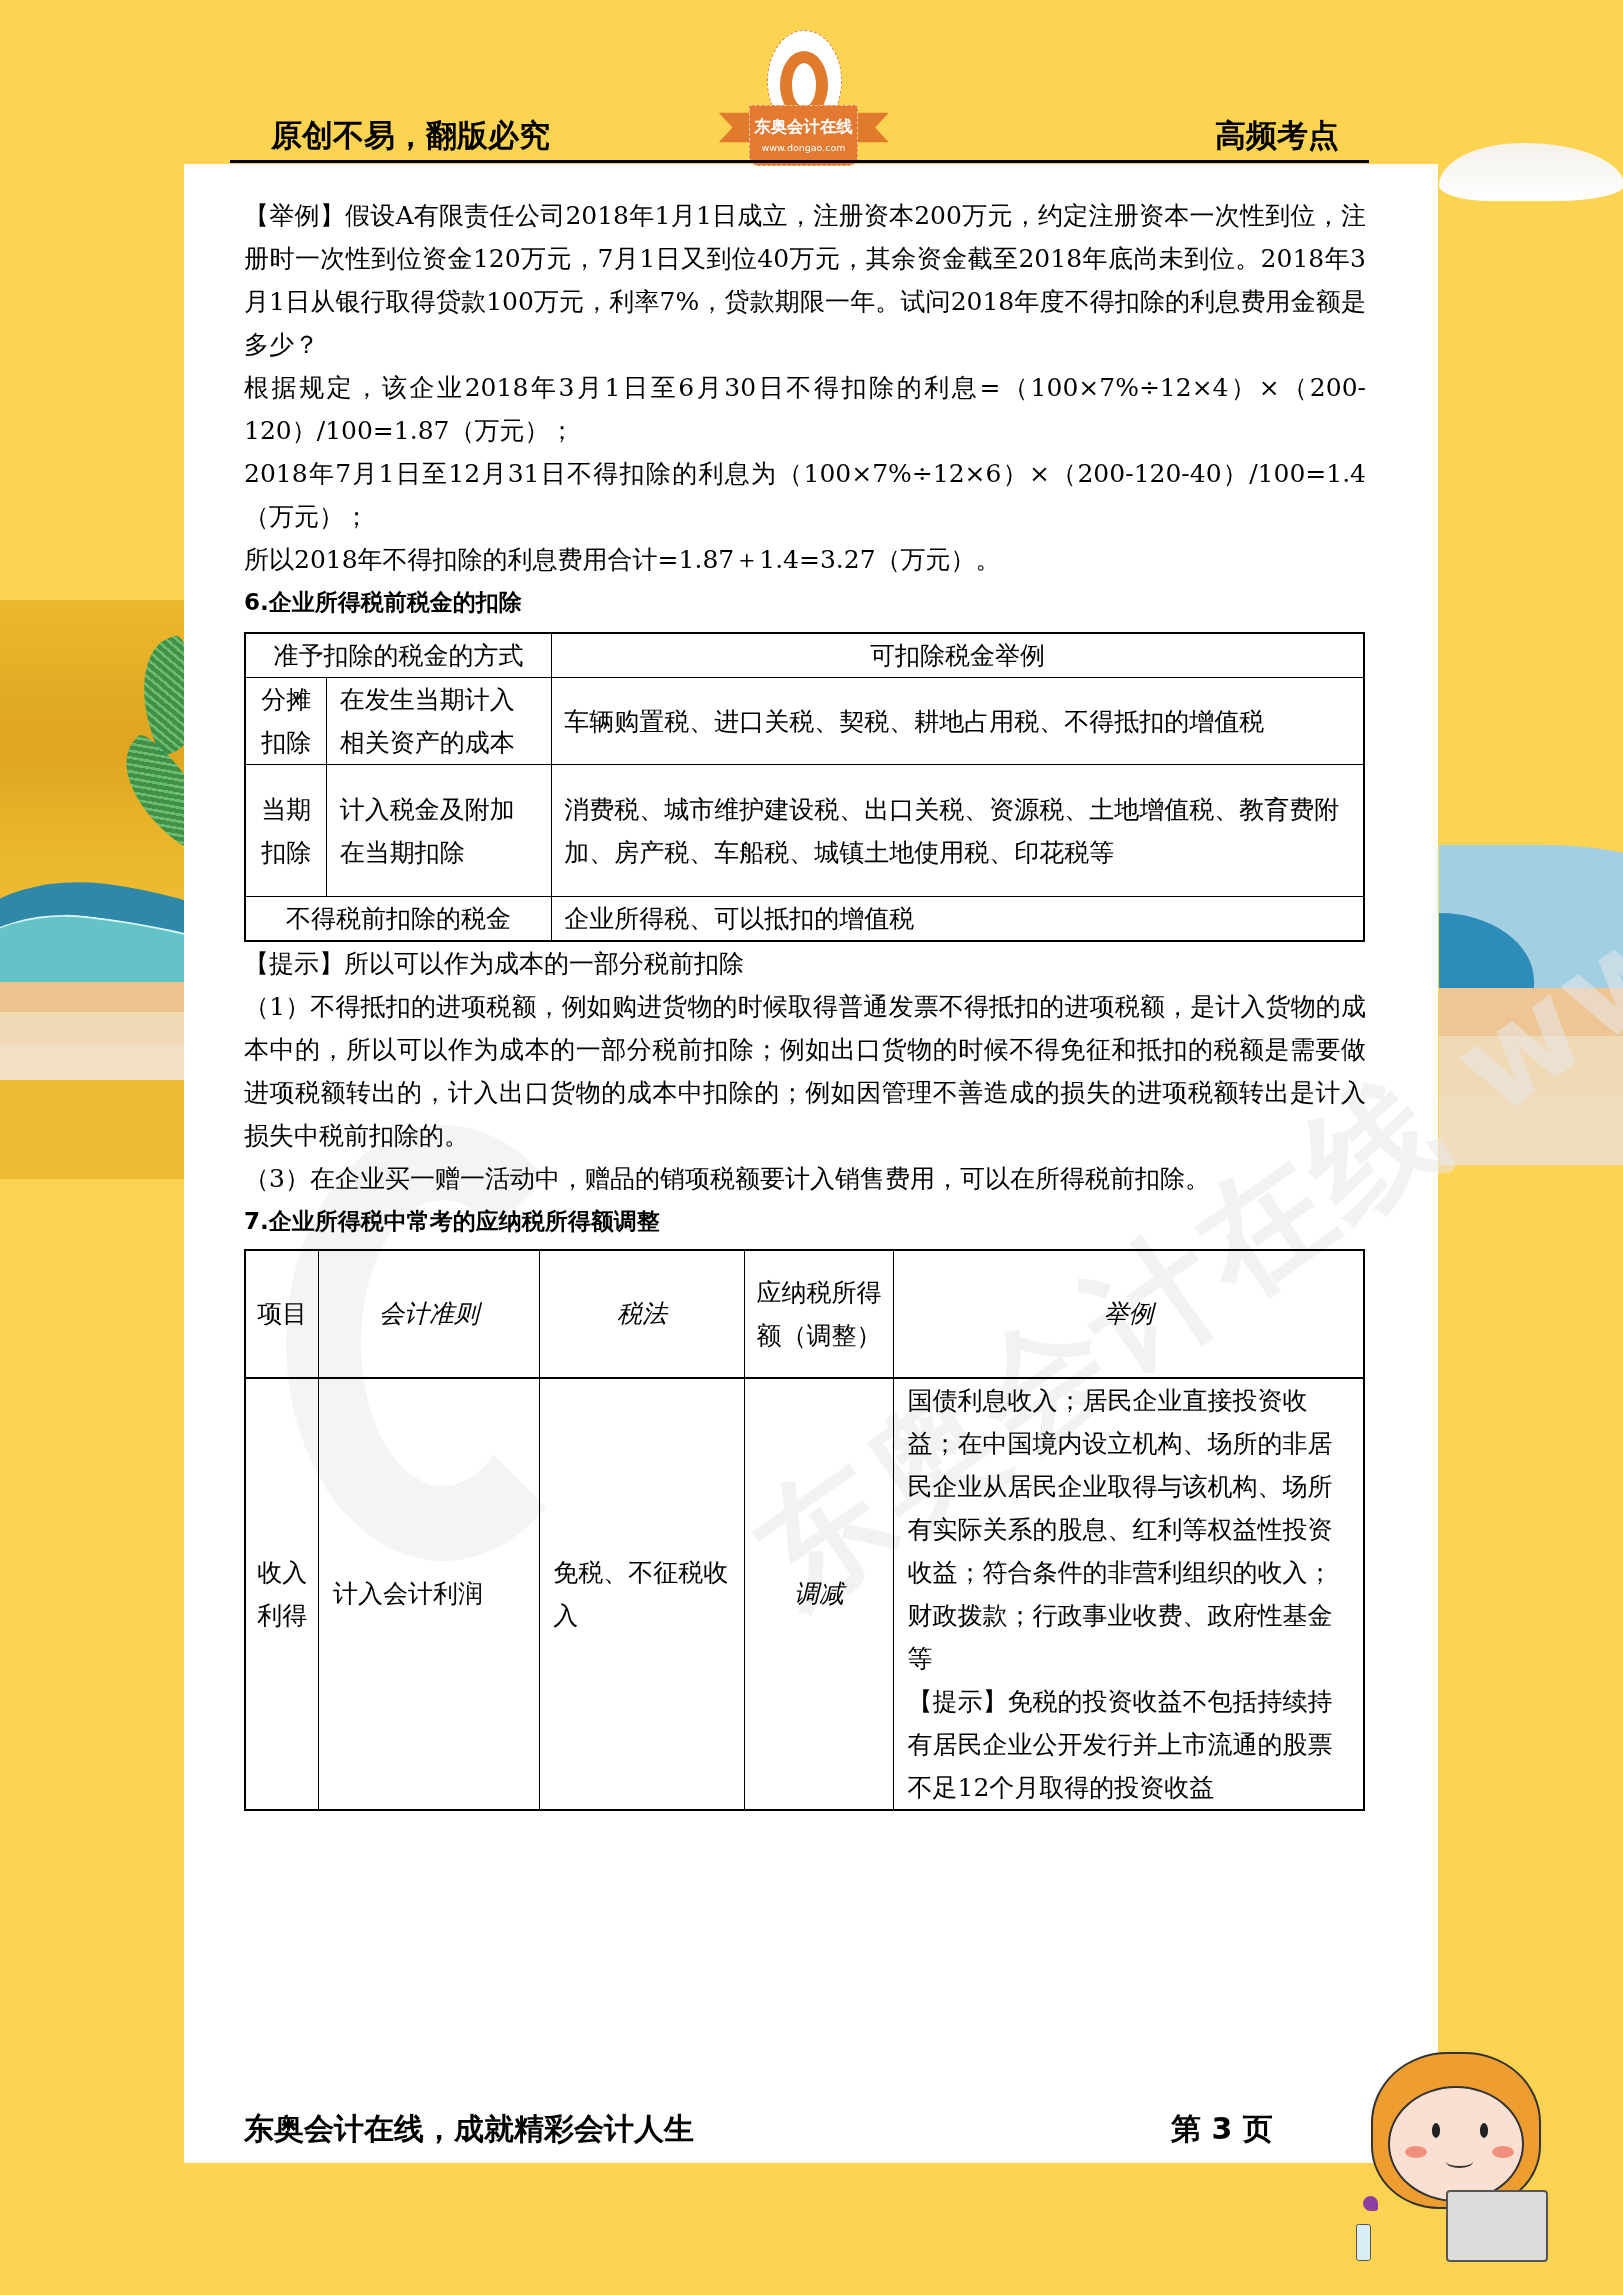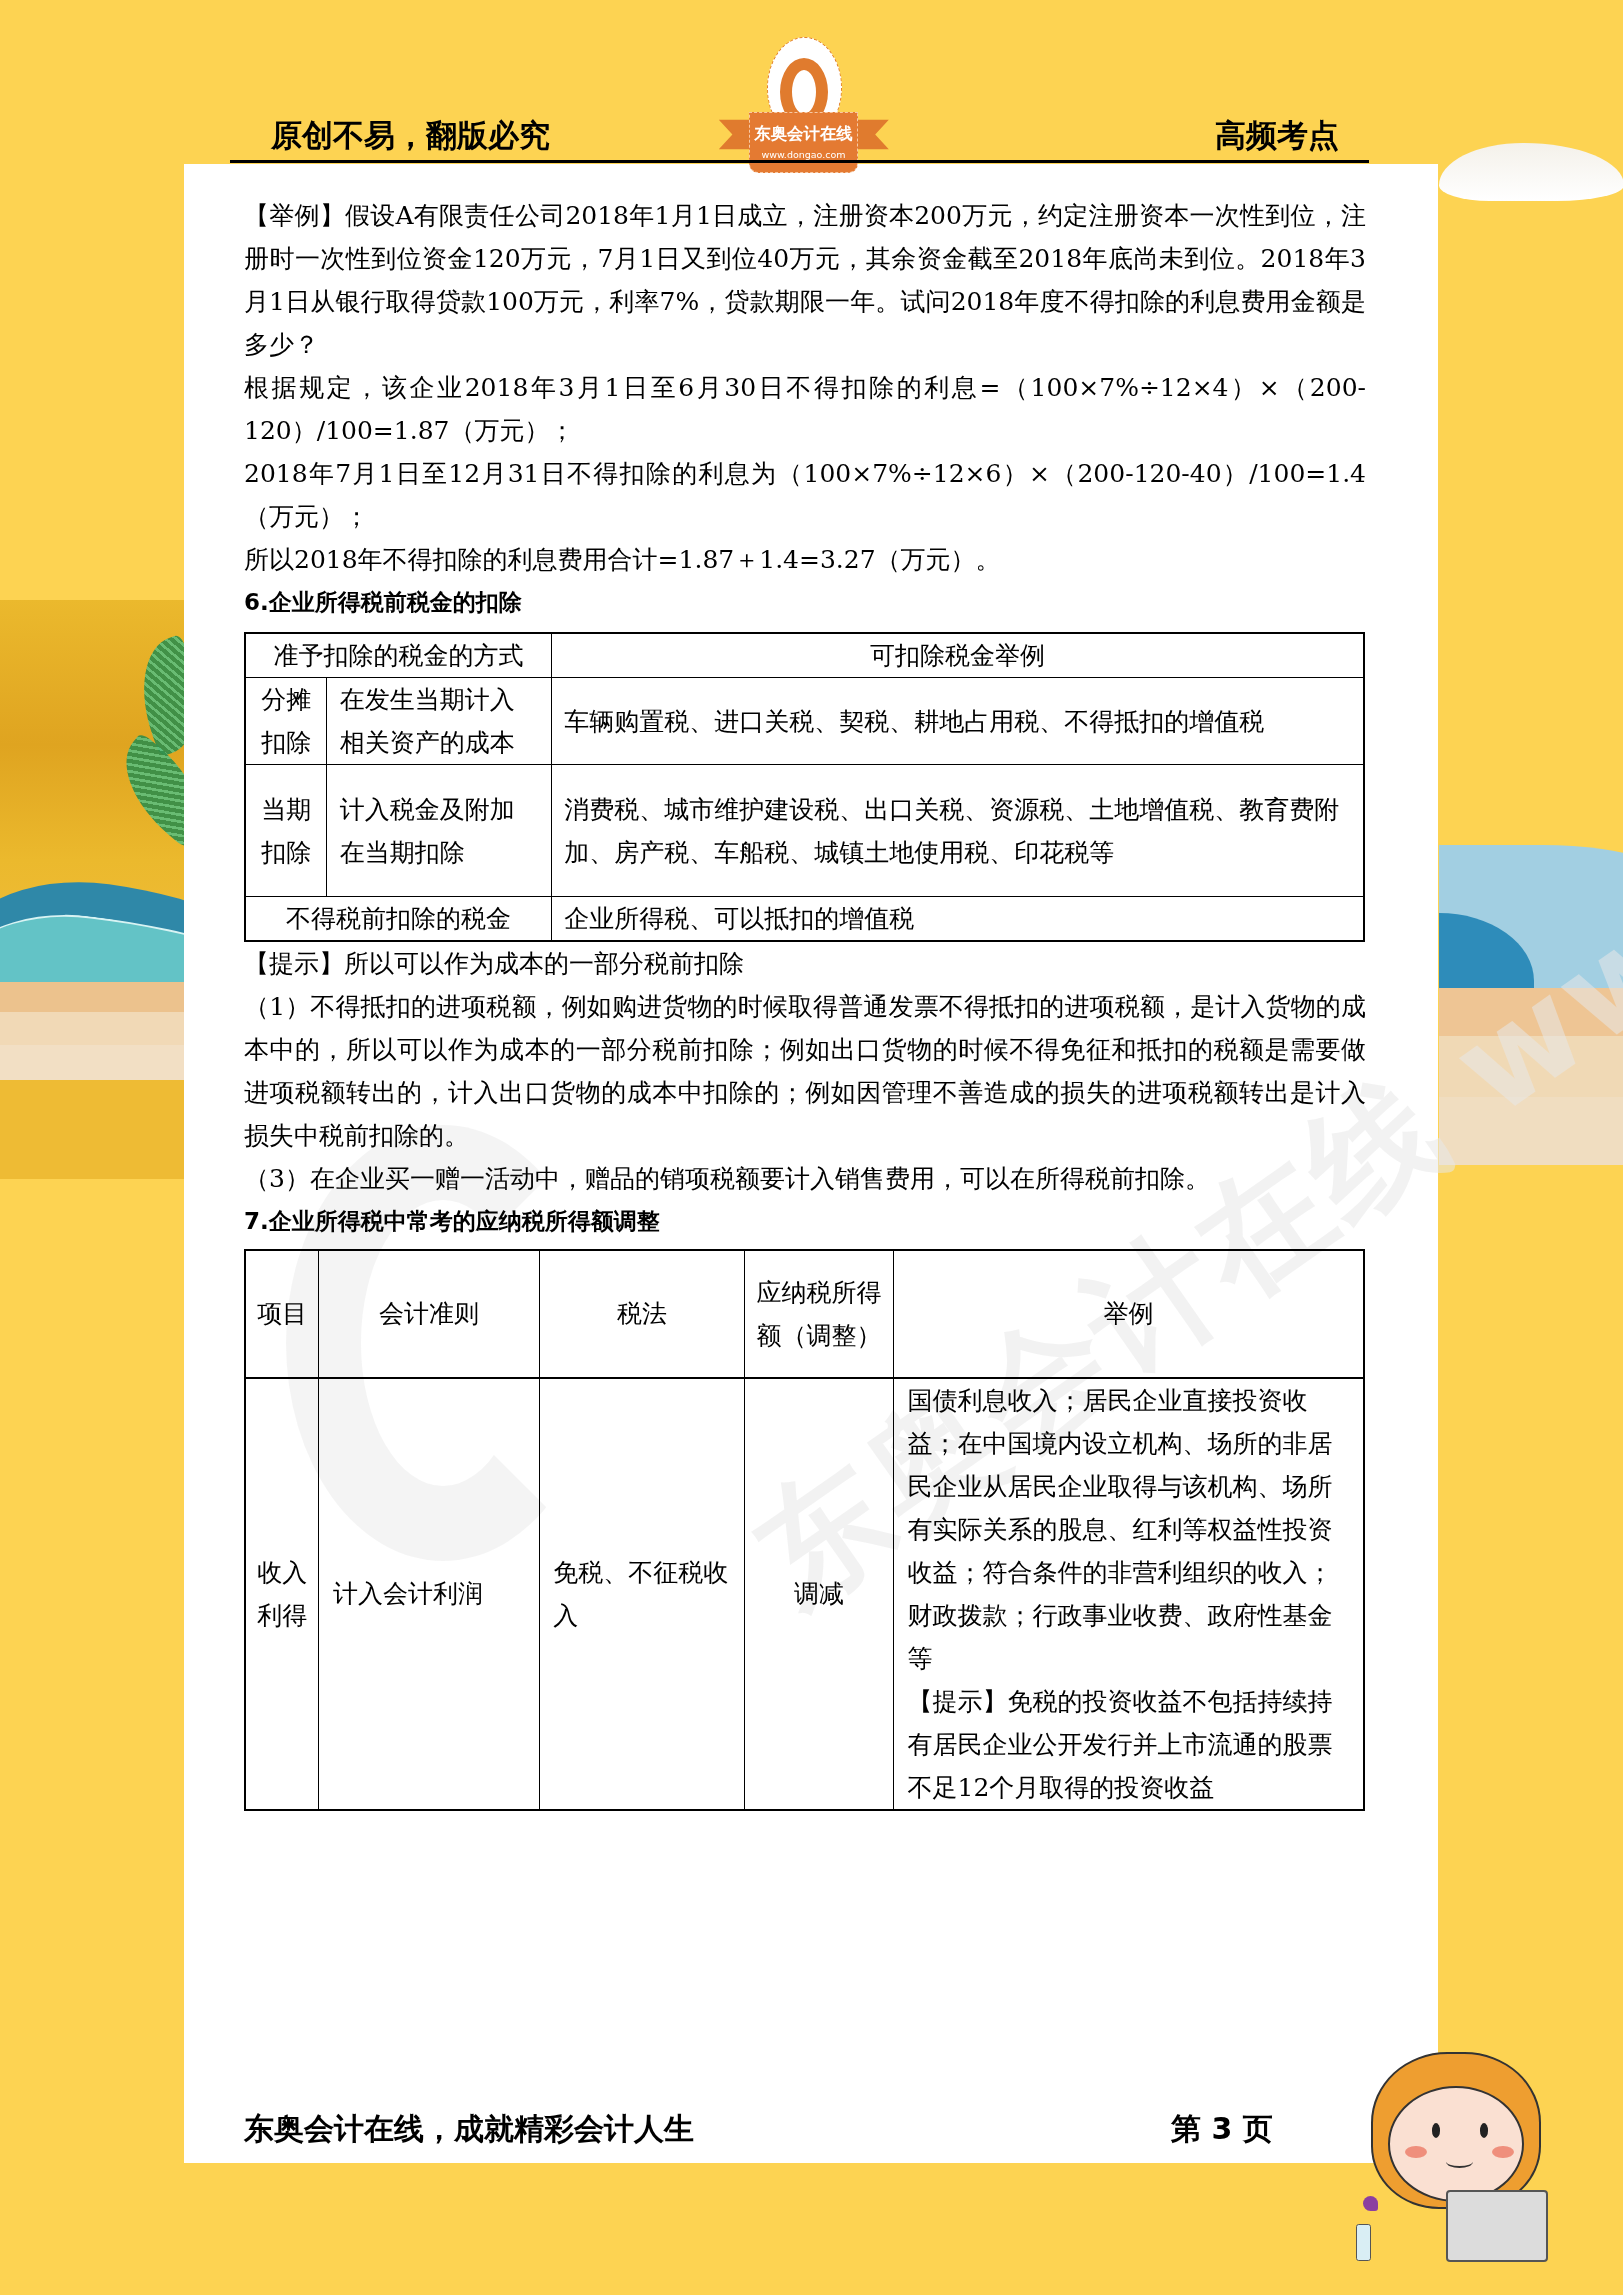--- a/index.html
+++ b/index.html
@@ -80,21 +80,21 @@
     position: absolute; top: 115px; font-size: 31px; font-weight: bold;
     font-family: "DejaVu Sans", sans-serif;
     margin-left: 27px;
   }
   .header-left { left: 244px; }
   .header-right { left: 1188px; }
   .header-rule {
     position: absolute; left: 230px; top: 160px; width: 1139px; height: 3.4px; background: #000;
   }
   .logo {
-    position: absolute; left: 712px; top: 34px; width: 184px; height: 130px;
+    position: absolute; left: 712px; top: 27px; width: 184px; height: 130px;
   }
   .logo-circle {
     position: absolute; left: 55px; top: 3.4px; width: 75px; height: 102px;
     background: #fff; border-radius: 50%; border: 1.4px dashed #E07B2E;
   }
   .logo-d {
     position: absolute; left: 68px; top: 24px; width: 48px; height: 68px;
     border: 12.3px solid #E07B2E; border-radius: 50%;
   }
   .logo-ribbon {
@@ -124,21 +124,21 @@
     border-collapse: collapse; width: 1121px; font-size: 25px;
   }
   table.t1 td, table.t2 td {
     border: 1.4px solid #000; vertical-align: middle;
   }
   table.t1 { border: 2.7px solid #000; margin-top: 8px; }
   table.t1 td { line-height: 43px; padding: 0 12.3px; }
   table.t1 .center { text-align: center; }
   table.t2 { border: 2.7px solid #000; margin-top: 5.5px; }
   table.t2 td { line-height: 43px; padding: 0 13.6px; }
-  table.t2 .center { text-align: center; }
+  table.t2 .center { text-align: center; font-style: italic; }
   table.t2 tr.head td { height: 128px; }
   table.t2 tr.head { border-bottom: 2.7px solid #000; }
   table.t2 .narrow { padding: 0 6.8px; text-align: center; }
 
   
   .footer-left, .footer-right {
     position: absolute; top: 2109px; font-size: 30px; font-weight: bold;
     font-family: "DejaVu Sans", sans-serif;
   }
   .footer-left { left: 244px; }

